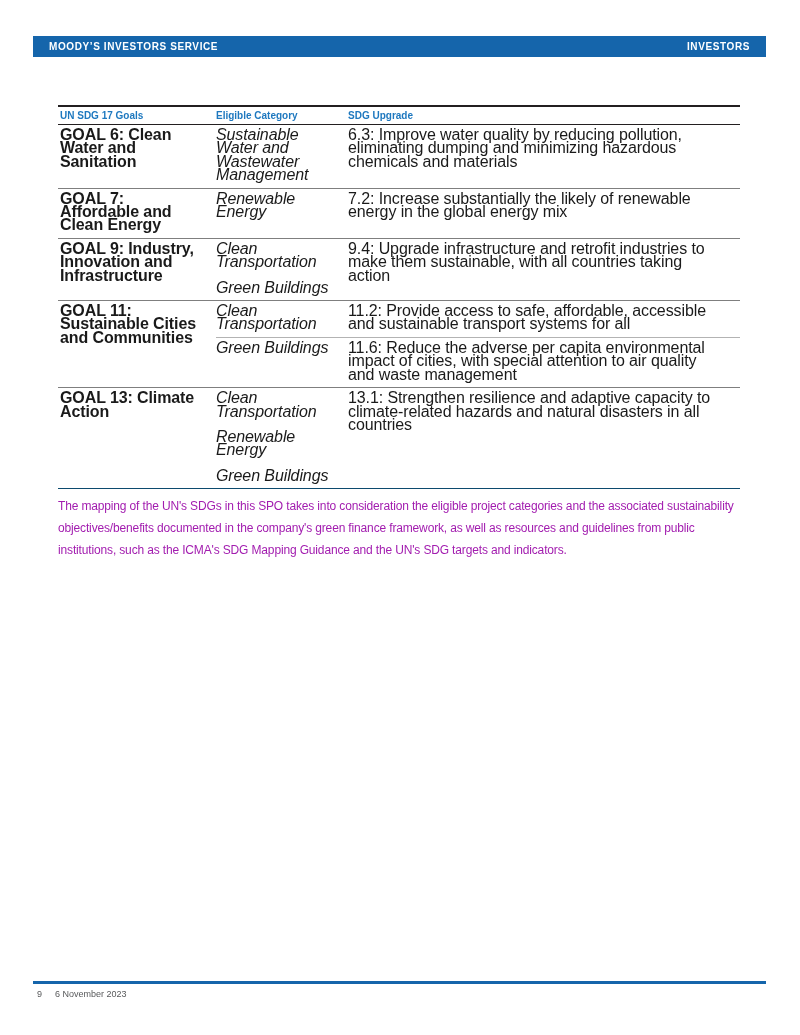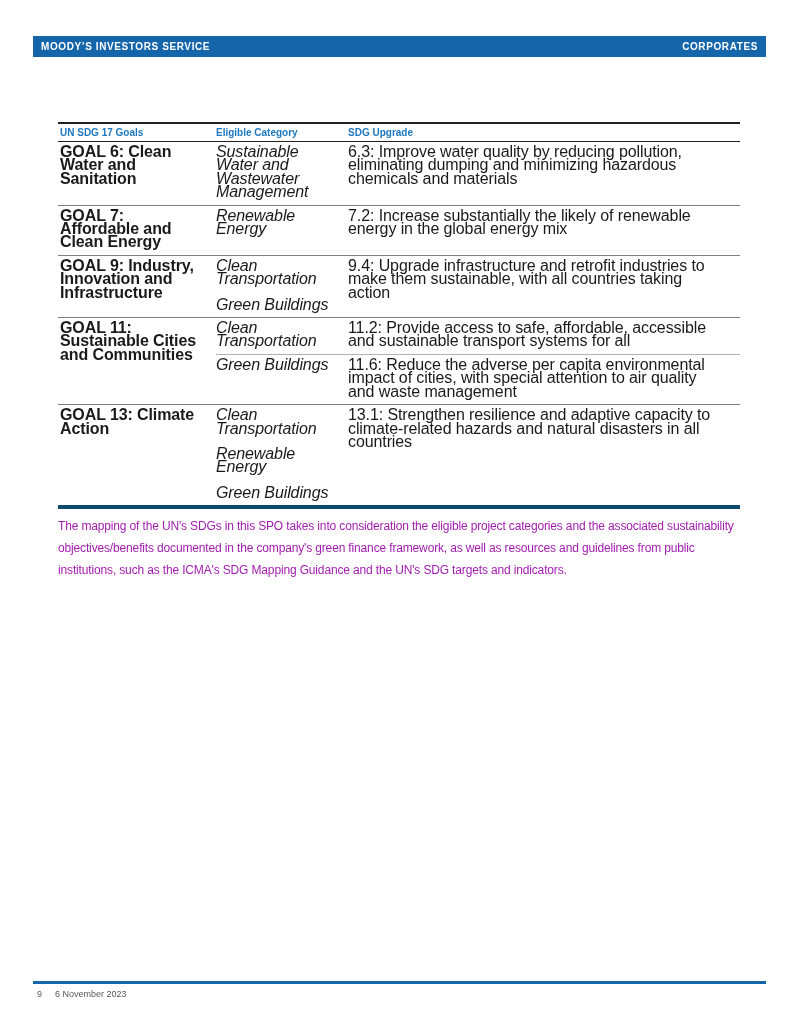--- a/index.html
+++ b/index.html
@@ -20,21 +20,21 @@
     left: 33px;
     top: 36px;
     width: 733px;
     height: 21px;
     background: var(--brand-blue, #1565ab);
     color: #ffffff;
     display: flex;
     align-items: center;
     justify-content: space-between;
     box-sizing: border-box;
-    padding: 0 8px;
+    padding: 0 16px;
     font-size: 10px;
     font-weight: 700;
     letter-spacing: 0.6px;
   }
   .content {
     position: absolute;
     left: 58px;
     top: 105px;
     width: 682px;
   }
@@ -48,25 +48,24 @@
   }
   .intro {
     margin: 4px 0 0 0;
     font-size: 11px;
     line-height: 14px;
     letter-spacing: -0.1px;
     color: #404040;
     white-space: nowrap;
   }
   table.sdg-table {
-    margin-top: 17px;
     width: 100%;
     border-collapse: collapse;
     border-top: 2.5px solid #231f20;
-    border-bottom: 4px solid #0c4a6e;
+    border-bottom: 1px solid #0c4a6e;
     table-layout: fixed;
   }
   .sdg-table col.c1 { width: 158px; }
   .sdg-table col.c2 { width: 132px; }
   .sdg-table th {
     text-align: left;
     font-size: 10px;
     font-weight: 700;
     color: var(--title-blue, #1e78bf);
     padding: 3px 14px 3px 0;
@@ -121,21 +120,21 @@
     font-weight: 700;
     text-align: right;
     letter-spacing: -0.1px;
   }
 </style>
 </head>
 <body>
 
 <header class="topbar">
   <span>MOODY’S INVESTORS SERVICE</span>
-  <span>CORPORATES</span>
+  <span>INVESTORS</span>
 </header>
 
 <main class="content">
 
   <table class="sdg-table">
     <colgroup>
       <col class="c1">
         <col class="c2">
         <col class="c3">
     </colgroup>

